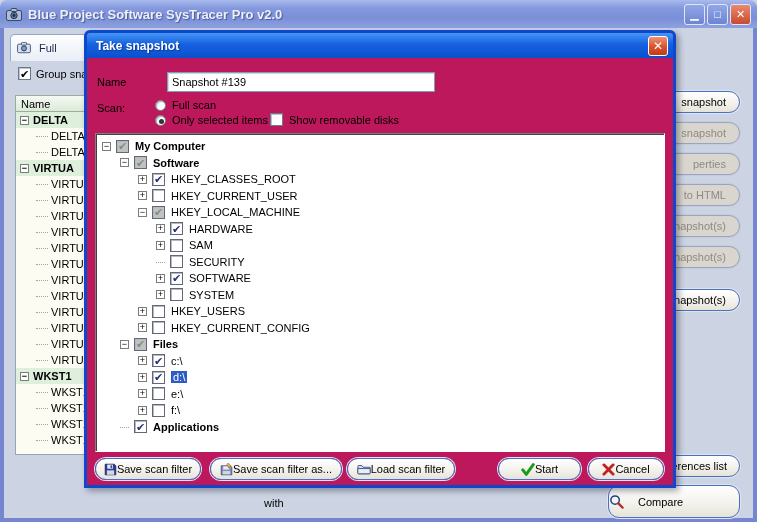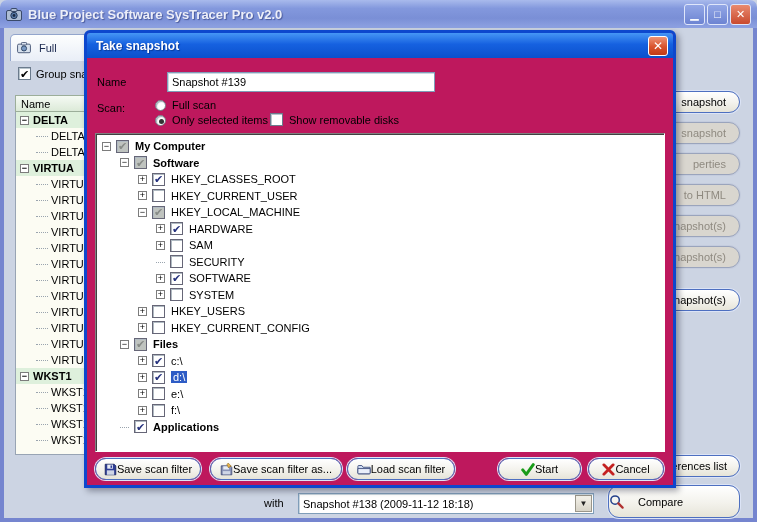--- a/index.html
+++ b/index.html
@@ -238,24 +238,20 @@
     <span>
       <svg width="15" height="15" viewBox="0 0 16 16">
           <circle cx="6.5" cy="6.5" r="4.5" fill="none" stroke="#24418c" stroke-width="1.6"></circle>
           <line x1="10" y1="10" x2="14.5" y2="14.5" stroke="#b03030" stroke-width="2.4" stroke-linecap="round"></line>
         </svg>
     </span>
     <span>Compare</span>
   </div>
 
   <span class="with-label">with</span>
-  <div class="combo">
-    <span class="combo-text">Snapshot #138 (2009-11-12 18:18)</span>
-    <span class="combo-arrow">▼</span>
-  </div>
 
   <div class="dlg">
     <div class="dlg-title">
       <span class="dlg-title-text">Take snapshot</span>
       <div class="dlg-close">✕</div>
     </div>
     <div class="dlg-body">
 
       <span class="flabel" style="left:10px;top:18px;">Name</span>
       <input class="txt-input" value="Snapshot #139" style="">

